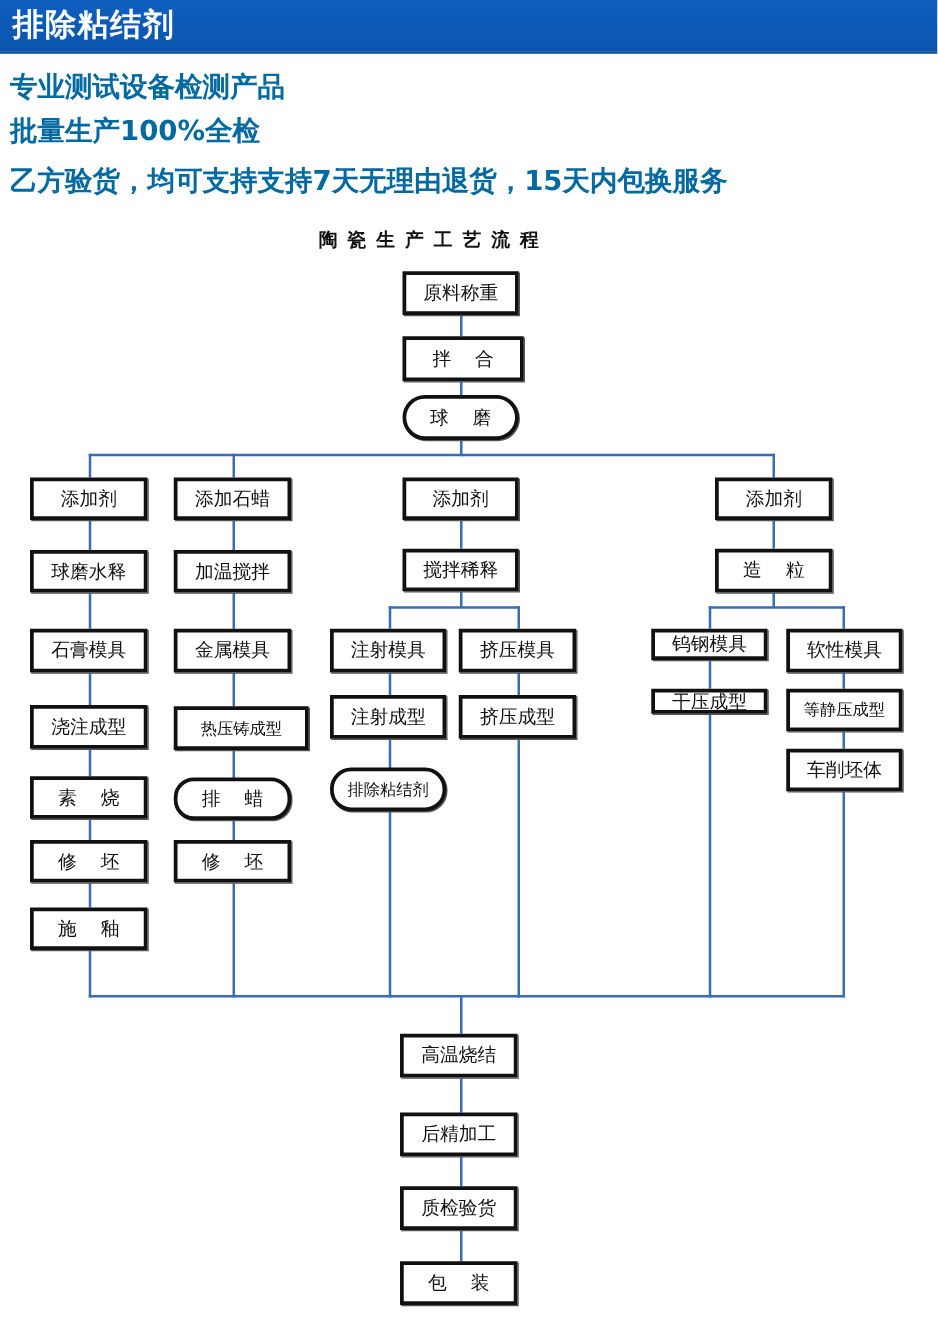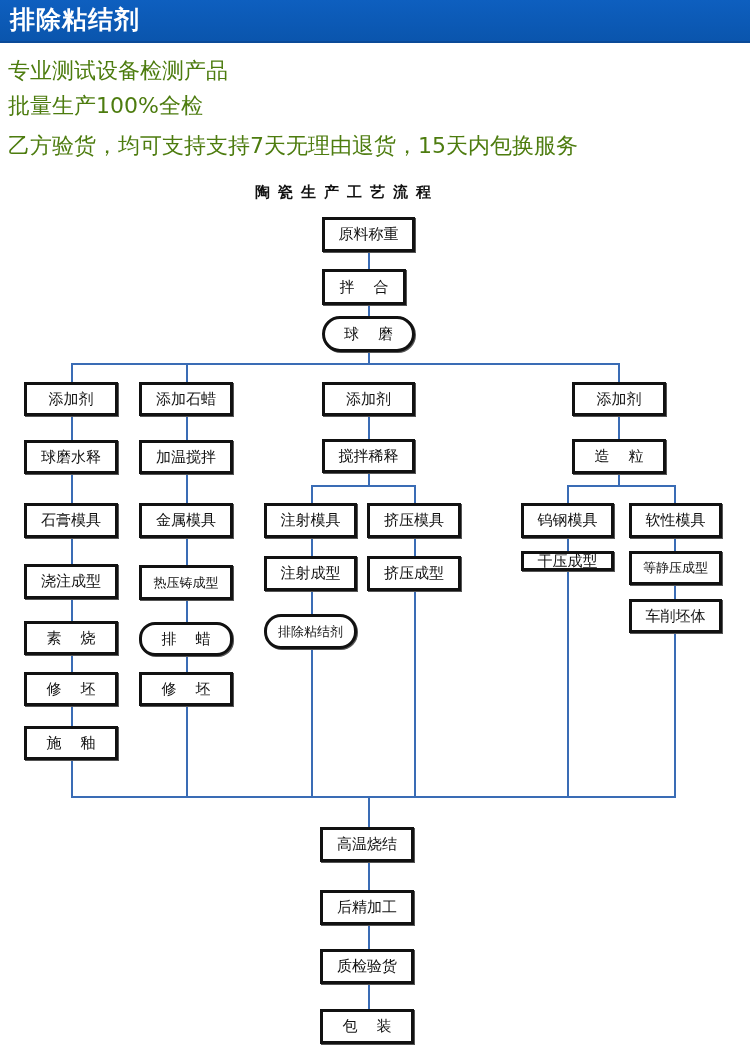--- a/index.html
+++ b/index.html
@@ -12,22 +12,22 @@
       position: absolute; left: 0; top: 0; width: 750px; height: 41px;
       background: linear-gradient(#0e5fbf, #0a55ad);
       border-bottom: 2px solid #0a4a98;
     }
     .header-title {
       position: absolute; left: 10px; top: 3px;
       color: #ffffff; font-size: 25px; font-weight: bold; letter-spacing: 1px;
       line-height: 34px;
     }
     .promo {
-      position: absolute; left: 8px; color: #4d7c0f;
-      font-size: 22px; font-weight: normal; line-height: 28px; white-space: nowrap;
+      position: absolute; left: 8px; color: #0369a1;
+      font-size: 22px; font-weight: bold; line-height: 28px; white-space: nowrap;
     }
     .promo.l1 { top: 57px; }
     .promo.l2 { top: 92px; }
     .promo.l3 { top: 132px; }
     .chart-title {
       position: absolute; left: 255px; top: 183px; width: 240px;
       font-size: 15px; font-weight: bold; color: #111; letter-spacing: 8px;
       white-space: nowrap;
     }
     .line { position: absolute; background: #3a6cb5; }
@@ -73,49 +73,49 @@
 <div class="line" style="left:618px;top:414px;width:2px;height:25px;"></div>
 <div class="line" style="left:618px;top:472px;width:2px;height:14px;"></div>
 <div class="line" style="left:567px;top:485px;width:109px;height:2px;"></div>
 <div class="line" style="left:567px;top:485px;width:2px;height:313px;"></div>
 <div class="line" style="left:674px;top:485px;width:2px;height:313px;"></div>
 
 <div class="line" style="left:71px;top:796px;width:605px;height:2px;"></div>
 <div class="line" style="left:368px;top:796px;width:2px;height:232px;"></div>
 
 <div class="box" style="left:322px;top:217px;width:93px;height:35px;">原料称重</div>
-<div class="box" style="left:322px;top:269px;width:84px;height:36px;">拌    合</div>
+<div class="box" style="left:322px;top:269px;width:97px;height:36px;">拌    合</div>
 <div class="box" style="left:322px;top:316px;width:93px;height:36px;border-radius:18px;">球    磨</div>
 
 <div class="box" style="left:24px;top:382px;width:94px;height:34px;">添加剂</div>
 <div class="box" style="left:24px;top:440px;width:94px;height:34px;">球磨水释</div>
 <div class="box" style="left:24px;top:503px;width:94px;height:35px;">石膏模具</div>
 <div class="box" style="left:24px;top:564px;width:94px;height:35px;">浇注成型</div>
 <div class="box" style="left:24px;top:621px;width:94px;height:34px;">素    烧</div>
 <div class="box" style="left:24px;top:672px;width:94px;height:34px;">修    坯</div>
 <div class="box" style="left:24px;top:726px;width:94px;height:34px;">施    釉</div>
 
 <div class="box" style="left:139px;top:382px;width:94px;height:34px;">添加石蜡</div>
 <div class="box" style="left:139px;top:440px;width:94px;height:34px;">加温搅拌</div>
 <div class="box" style="left:139px;top:503px;width:94px;height:35px;">金属模具</div>
-<div class="box" style="left:139px;top:565px;width:94px;height:35px;font-size:13px;">热压铸成型</div>
+<div class="box" style="left:139px;top:565px;width:108px;height:35px;font-size:13px;">热压铸成型</div>
 <div class="box" style="left:139px;top:622px;width:94px;height:34px;border-radius:16px;">排    蜡</div>
 <div class="box" style="left:139px;top:672px;width:94px;height:34px;">修    坯</div>
 
 <div class="box" style="left:322px;top:382px;width:93px;height:34px;">添加剂</div>
 <div class="box" style="left:322px;top:439px;width:93px;height:34px;">搅拌稀释</div>
 <div class="box" style="left:264px;top:503px;width:93px;height:35px;">注射模具</div>
 <div class="box" style="left:264px;top:556px;width:93px;height:35px;">注射成型</div>
 <div class="box" style="left:264px;top:614px;width:93px;height:35px;font-size:13px;border-radius:17px;">排除粘结剂</div>
 <div class="box" style="left:367px;top:503px;width:94px;height:35px;">挤压模具</div>
 <div class="box" style="left:367px;top:556px;width:94px;height:35px;">挤压成型</div>
 
 <div class="box" style="left:572px;top:382px;width:94px;height:34px;">添加剂</div>
 <div class="box" style="left:572px;top:439px;width:94px;height:35px;">造    粒</div>
-<div class="box" style="left:521px;top:503px;width:93px;height:35px;">钨钢模具</div>
+<div class="box" style="left:521px;top:503px;width:93px;height:25px;">钨钢模具</div>
 <div class="box" style="left:521px;top:551px;width:93px;height:20px;">干压成型</div>
 <div class="box" style="left:629px;top:503px;width:93px;height:35px;">软性模具</div>
 <div class="box" style="left:629px;top:551px;width:93px;height:34px;font-size:13px;">等静压成型</div>
 <div class="box" style="left:629px;top:599px;width:93px;height:34px;">车削坯体</div>
 
 <div class="box" style="left:320px;top:827px;width:94px;height:35px;">高温烧结</div>
 <div class="box" style="left:320px;top:890px;width:94px;height:35px;">后精加工</div>
 <div class="box" style="left:320px;top:949px;width:94px;height:35px;">质检验货</div>
 <div class="box" style="left:320px;top:1009px;width:94px;height:35px;">包    装</div>
 

